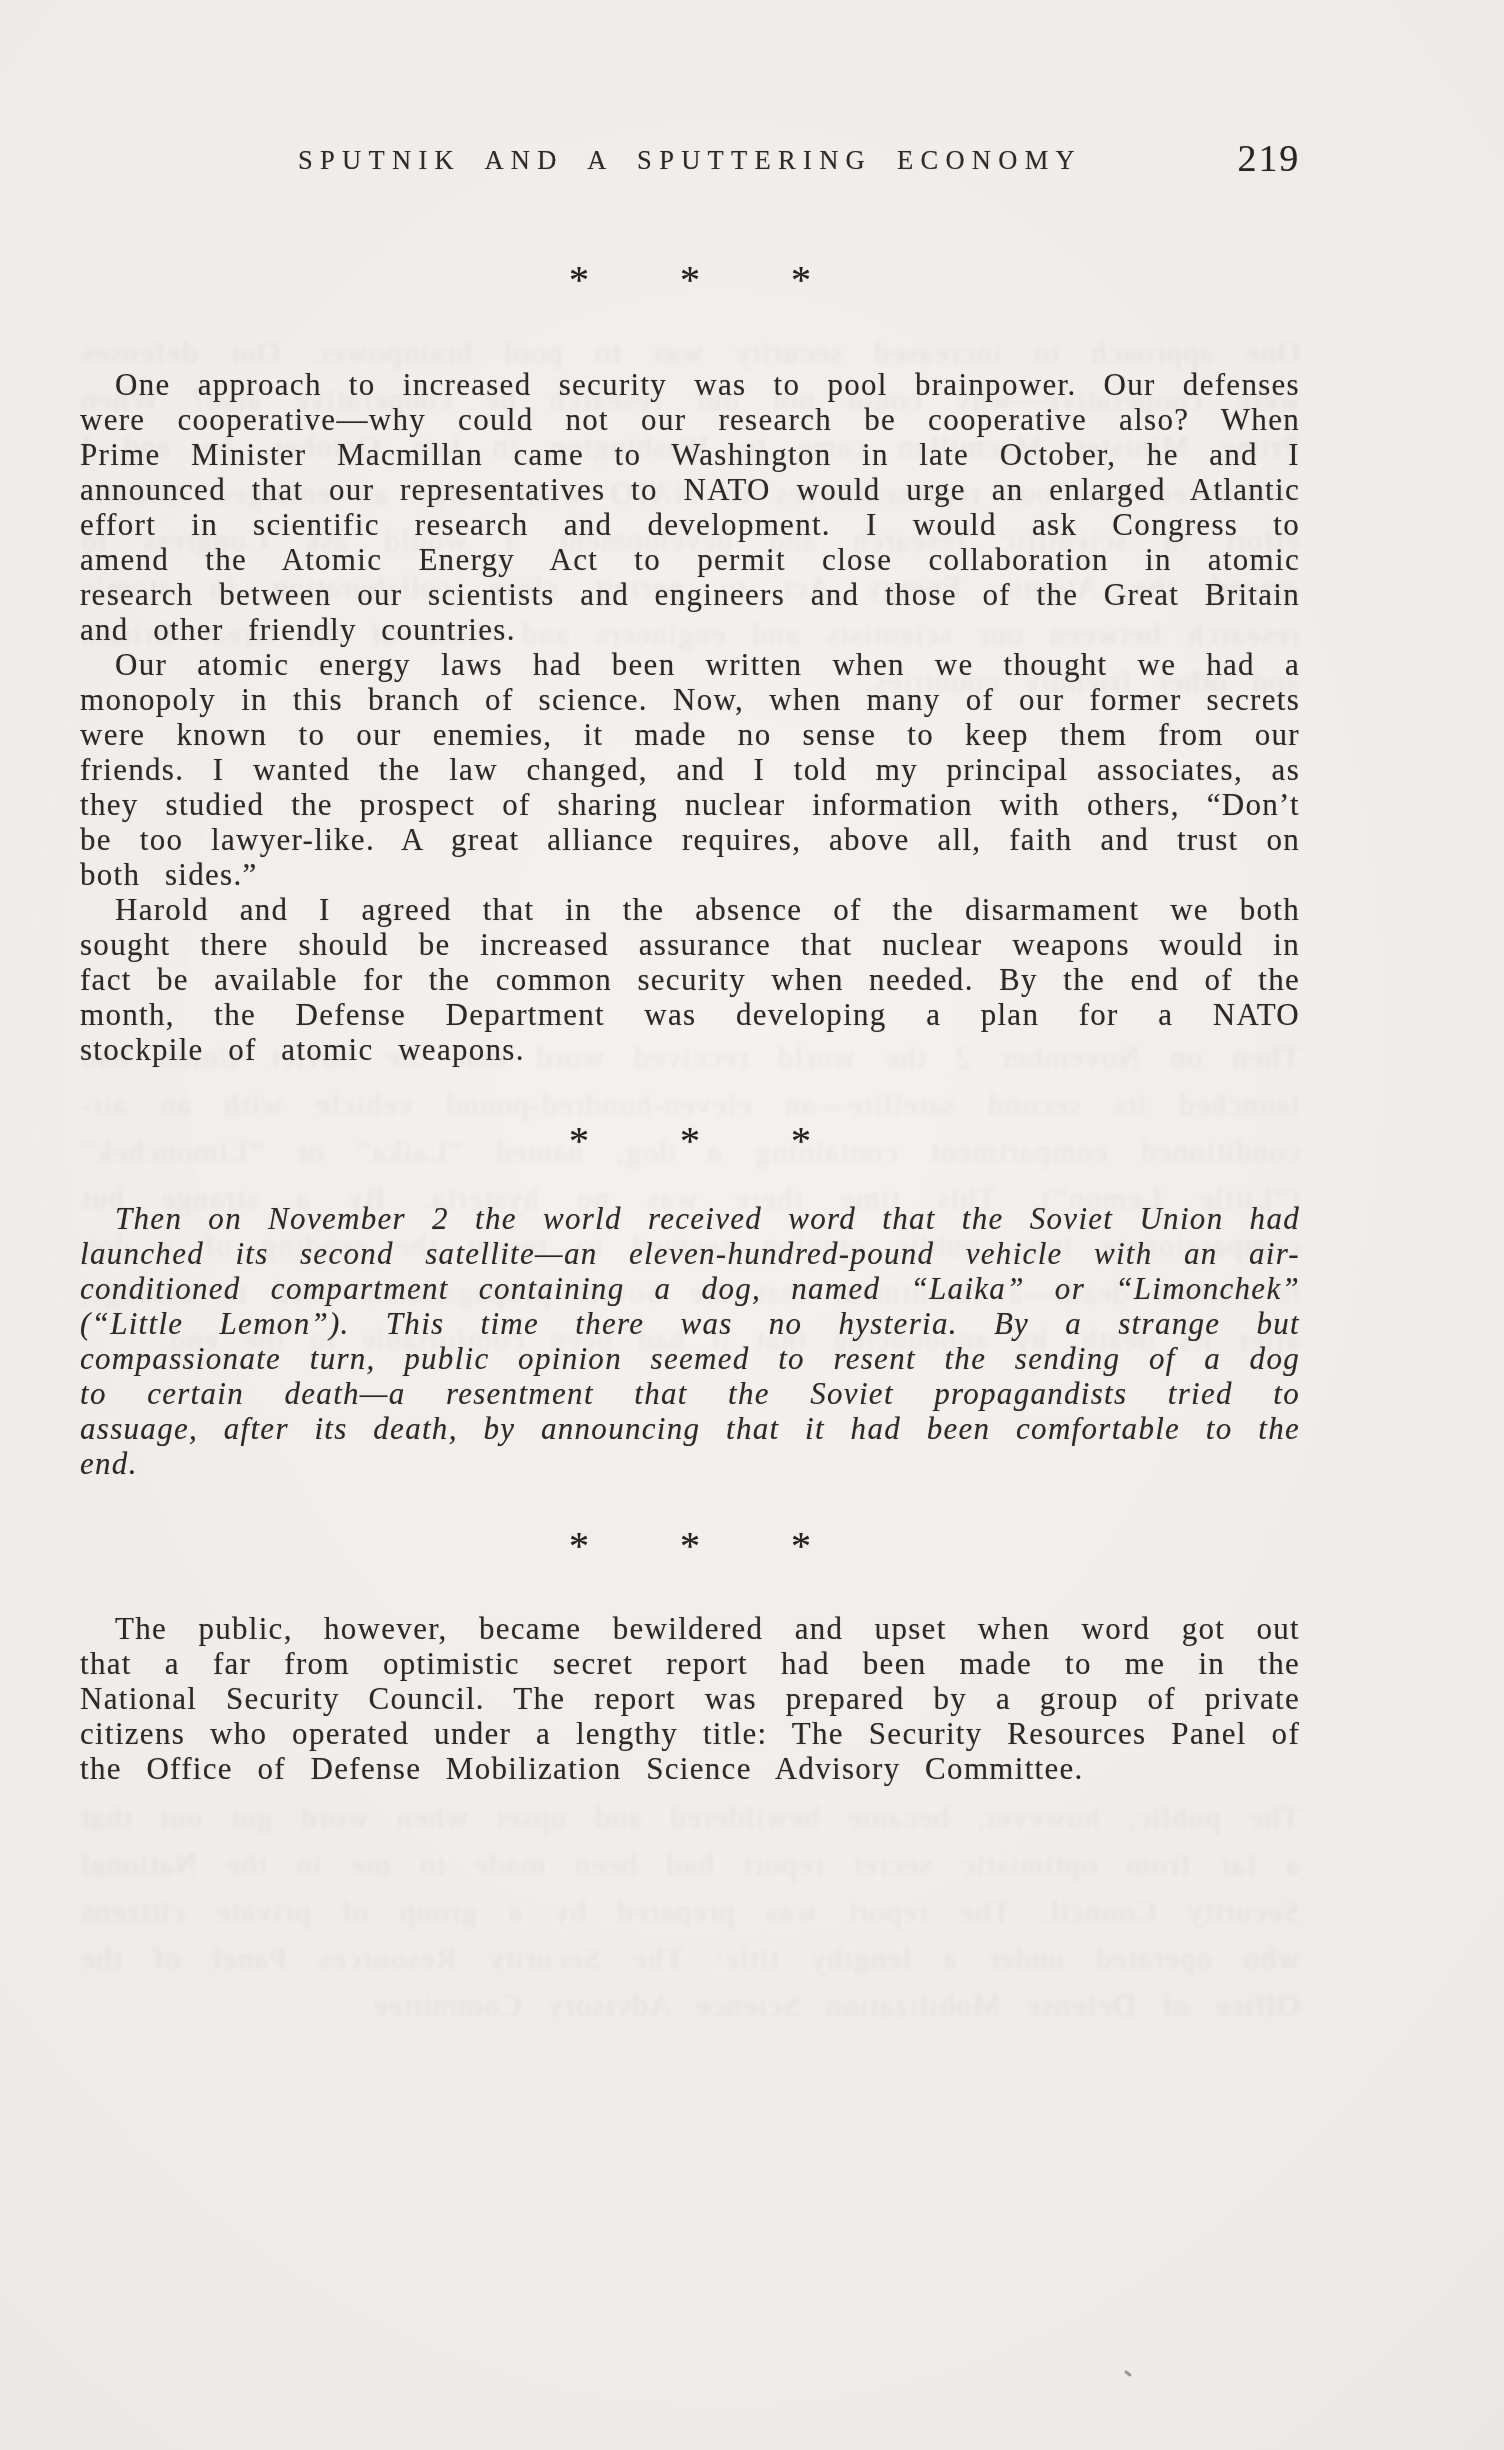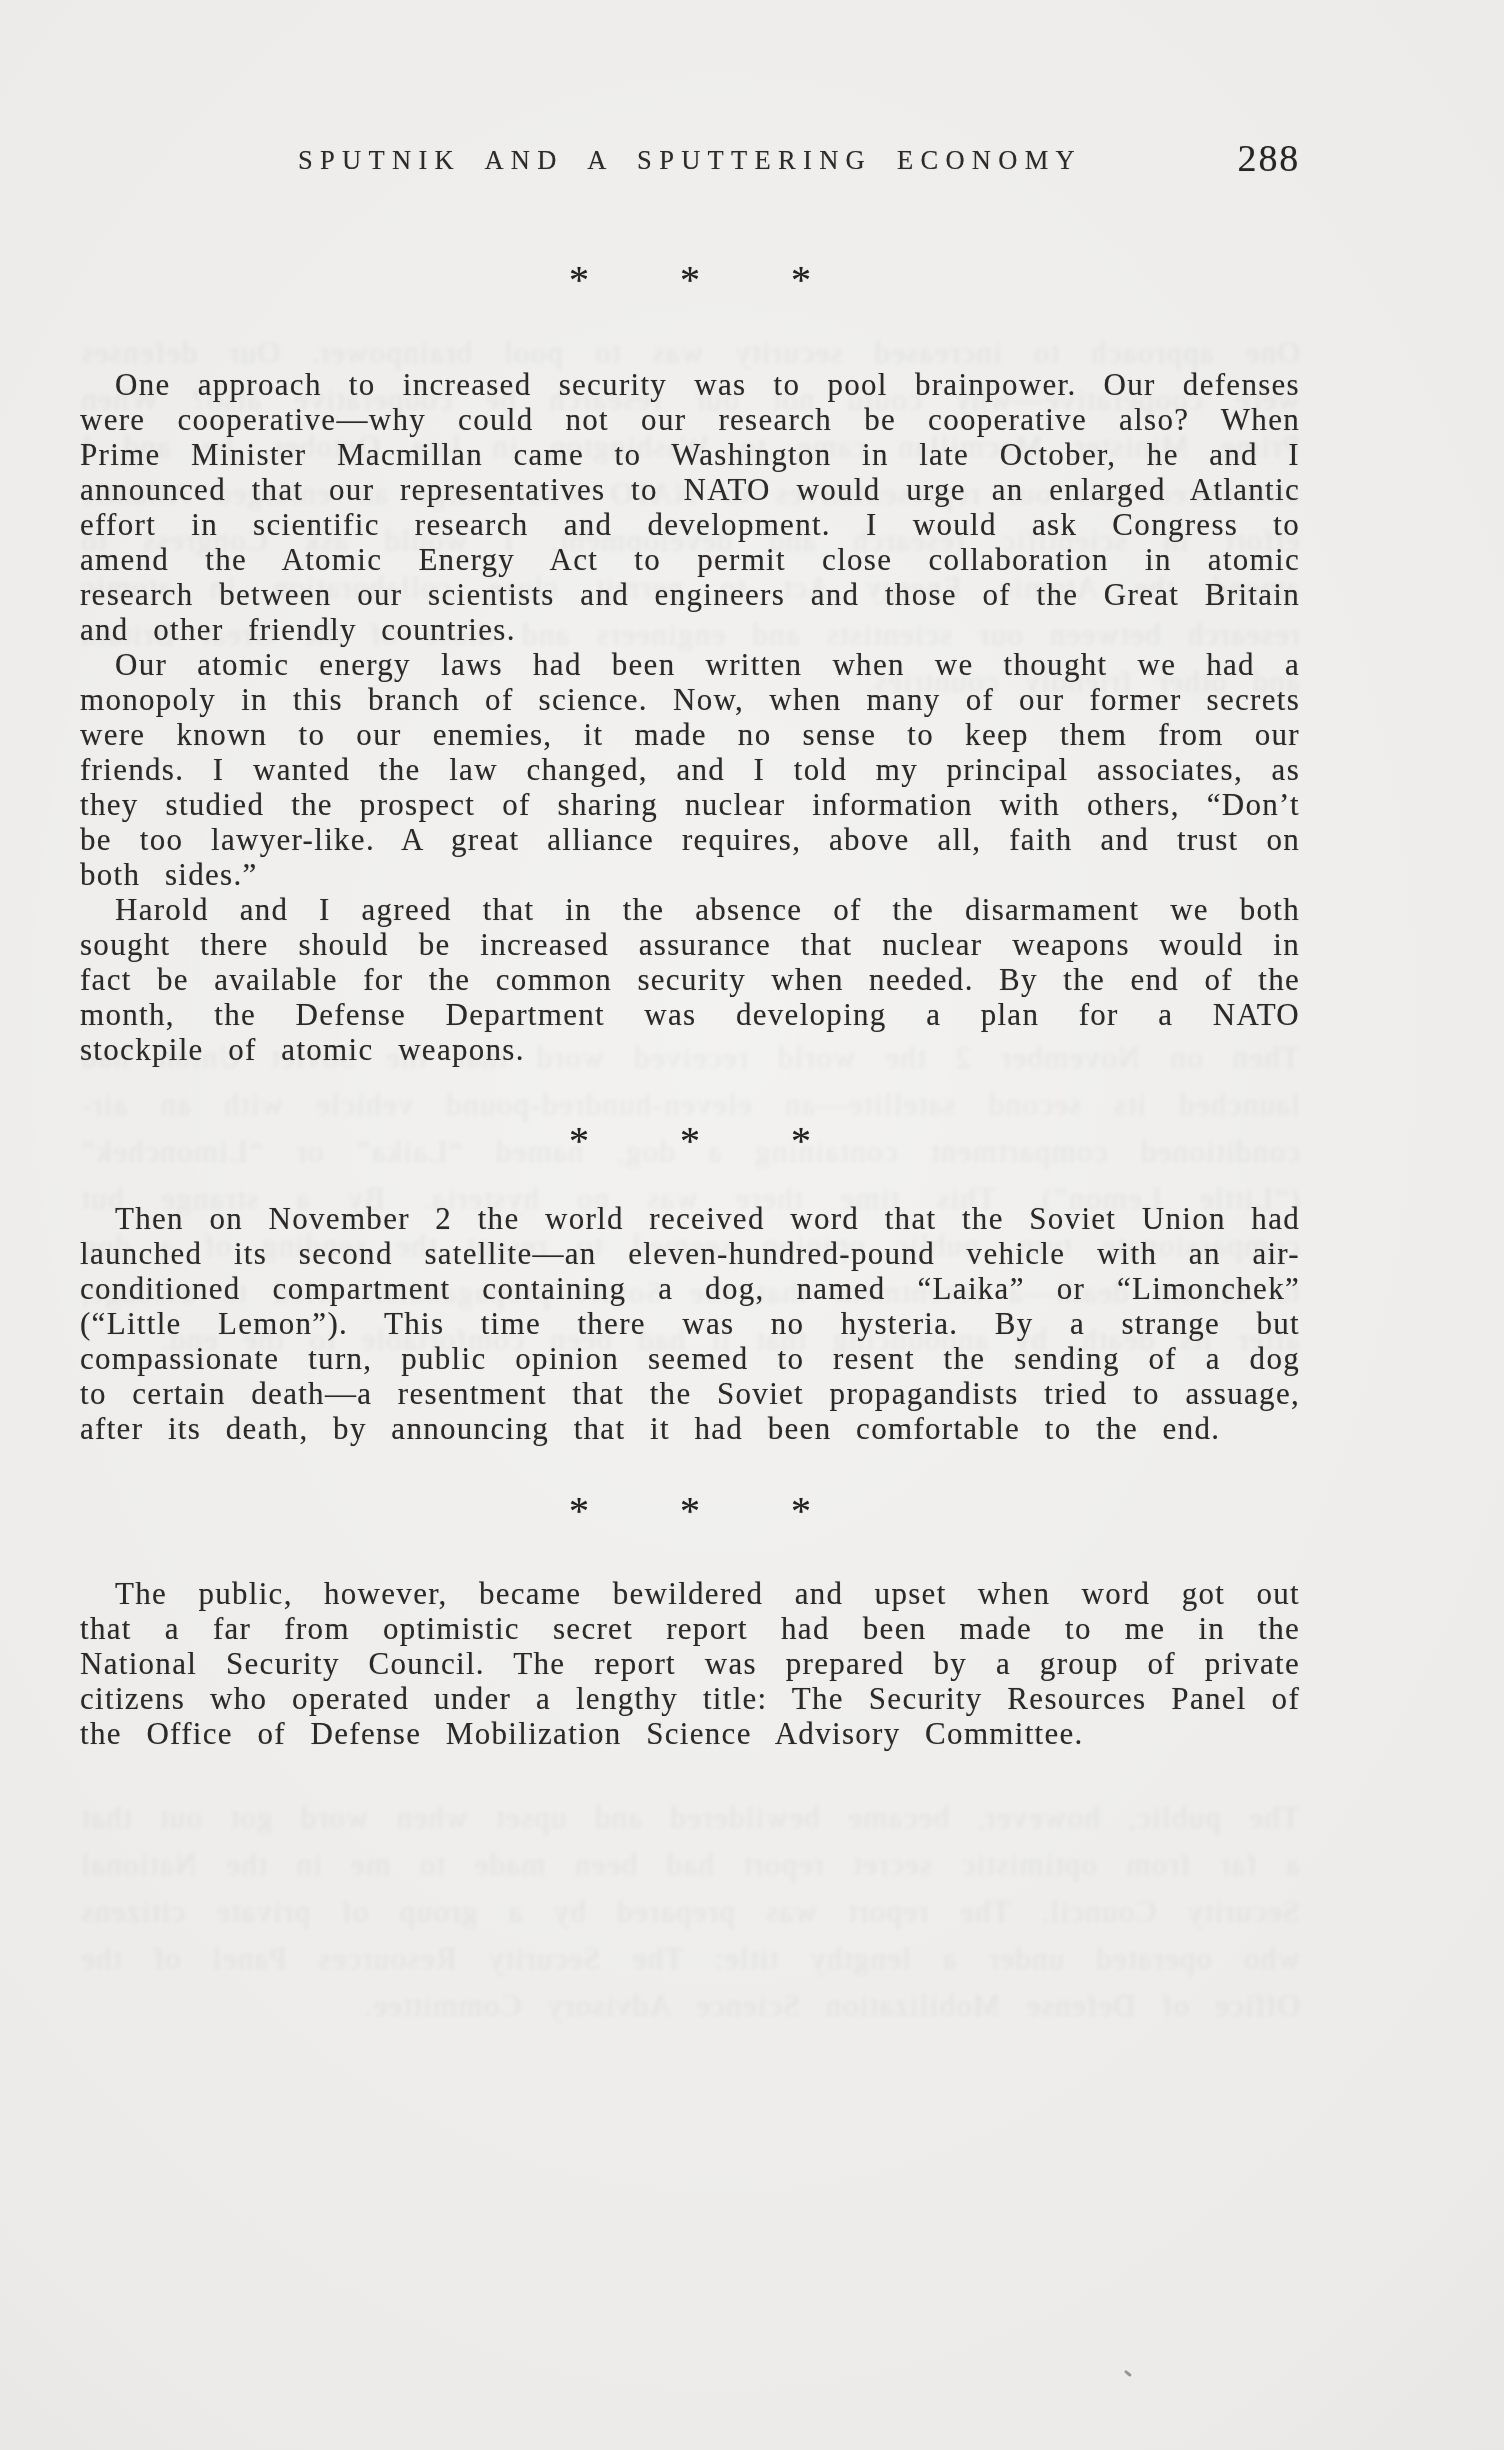--- a/index.html
+++ b/index.html
@@ -78,21 +78,21 @@
     text-align: justify;
     text-shadow: 0 0 0.9px rgba(43,42,40,0.38);
   }
   .body-text p {
     margin: 0;
     text-indent: 35px;
     letter-spacing: 1.3px;
     word-spacing: 15.6px;
   }
   .block-1 { margin-top: 64px; }
-  .block-2 { margin-top: 37px; }
+  .block-2 { margin-top: 37px; font-style: italic; }
   .block-3 { margin-top: 42px; }
 
   
   .ghost {
     position: absolute;
     left: 80px;
     width: 1220px;
     margin: 0;
     font-size: 31px;
     line-height: 47px;
@@ -130,21 +130,21 @@
 <div class="page">
 
   <p class="ghost ghost-a">One approach to increased security was to pool brainpower. Our defenses were cooperative—why could not our research be cooperative also? When Prime Minister Macmillan came to Washington in late October, he and I announced that our representatives to NATO would urge an enlarged Atlantic effort in scientific research and development. I would ask Congress to amend the Atomic Energy Act to permit close collaboration in atomic research between our scientists and engineers and those of the Great Britain and other friendly countries.</p>
   <p class="ghost ghost-b">Then on November 2 the world received word that the Soviet Union had launched its second satellite—an eleven-hundred-pound vehicle with an air-conditioned compartment containing a dog, named “Laika” or “Limonchek” (“Little Lemon”). This time there was no hysteria. By a strange but compassionate turn, public opinion seemed to resent the sending of a dog to certain death—a resentment that the Soviet propagandists tried to assuage, after its death, by announcing that it had been comfortable to the end.</p>
   <p class="ghost ghost-c">The public, however, became bewildered and upset when word got out that a far from optimistic secret report had been made to me in the National Security Council. The report was prepared by a group of private citizens who operated under a lengthy title: The Security Resources Panel of the Office of Defense Mobilization Science Advisory Committee.</p>
 
   <div class="content">
 
     <div class="header-row">
       <div class="running-header">SPUTNIK AND A SPUTTERING ECONOMY</div>
-      <div class="page-number">288</div>
+      <div class="page-number">219</div>
     </div>
 
     <div class="section-break sep-1">* * *</div>
 
     <div class="body-text block-1">
       <p>One approach to increased security was to pool brainpower. Our defenses were cooperative—why could not our research be cooperative also? When Prime Minister Macmillan came to Washington in late October, he and I announced that our representatives to NATO would urge an enlarged Atlantic effort in scientific research and development. I would ask Congress to amend the Atomic Energy Act to permit close collaboration in atomic research between our scientists and engineers and those of the Great Britain and other friendly countries.</p>
       <p>Our atomic energy laws had been written when we thought we had a monopoly in this branch of science. Now, when many of our former secrets were known to our enemies, it made no sense to keep them from our friends. I wanted the law changed, and I told my principal associates, as they studied the prospect of sharing nuclear information with others, “Don’t be too lawyer-like. A great alliance requires, above all, faith and trust on both sides.”</p>
       <p>Harold and I agreed that in the absence of the disarmament we both sought there should be increased assurance that nuclear weapons would in fact be available for the common security when needed. By the end of the month, the Defense Department was developing a plan for a NATO stockpile of atomic weapons.</p>
     </div>
 

